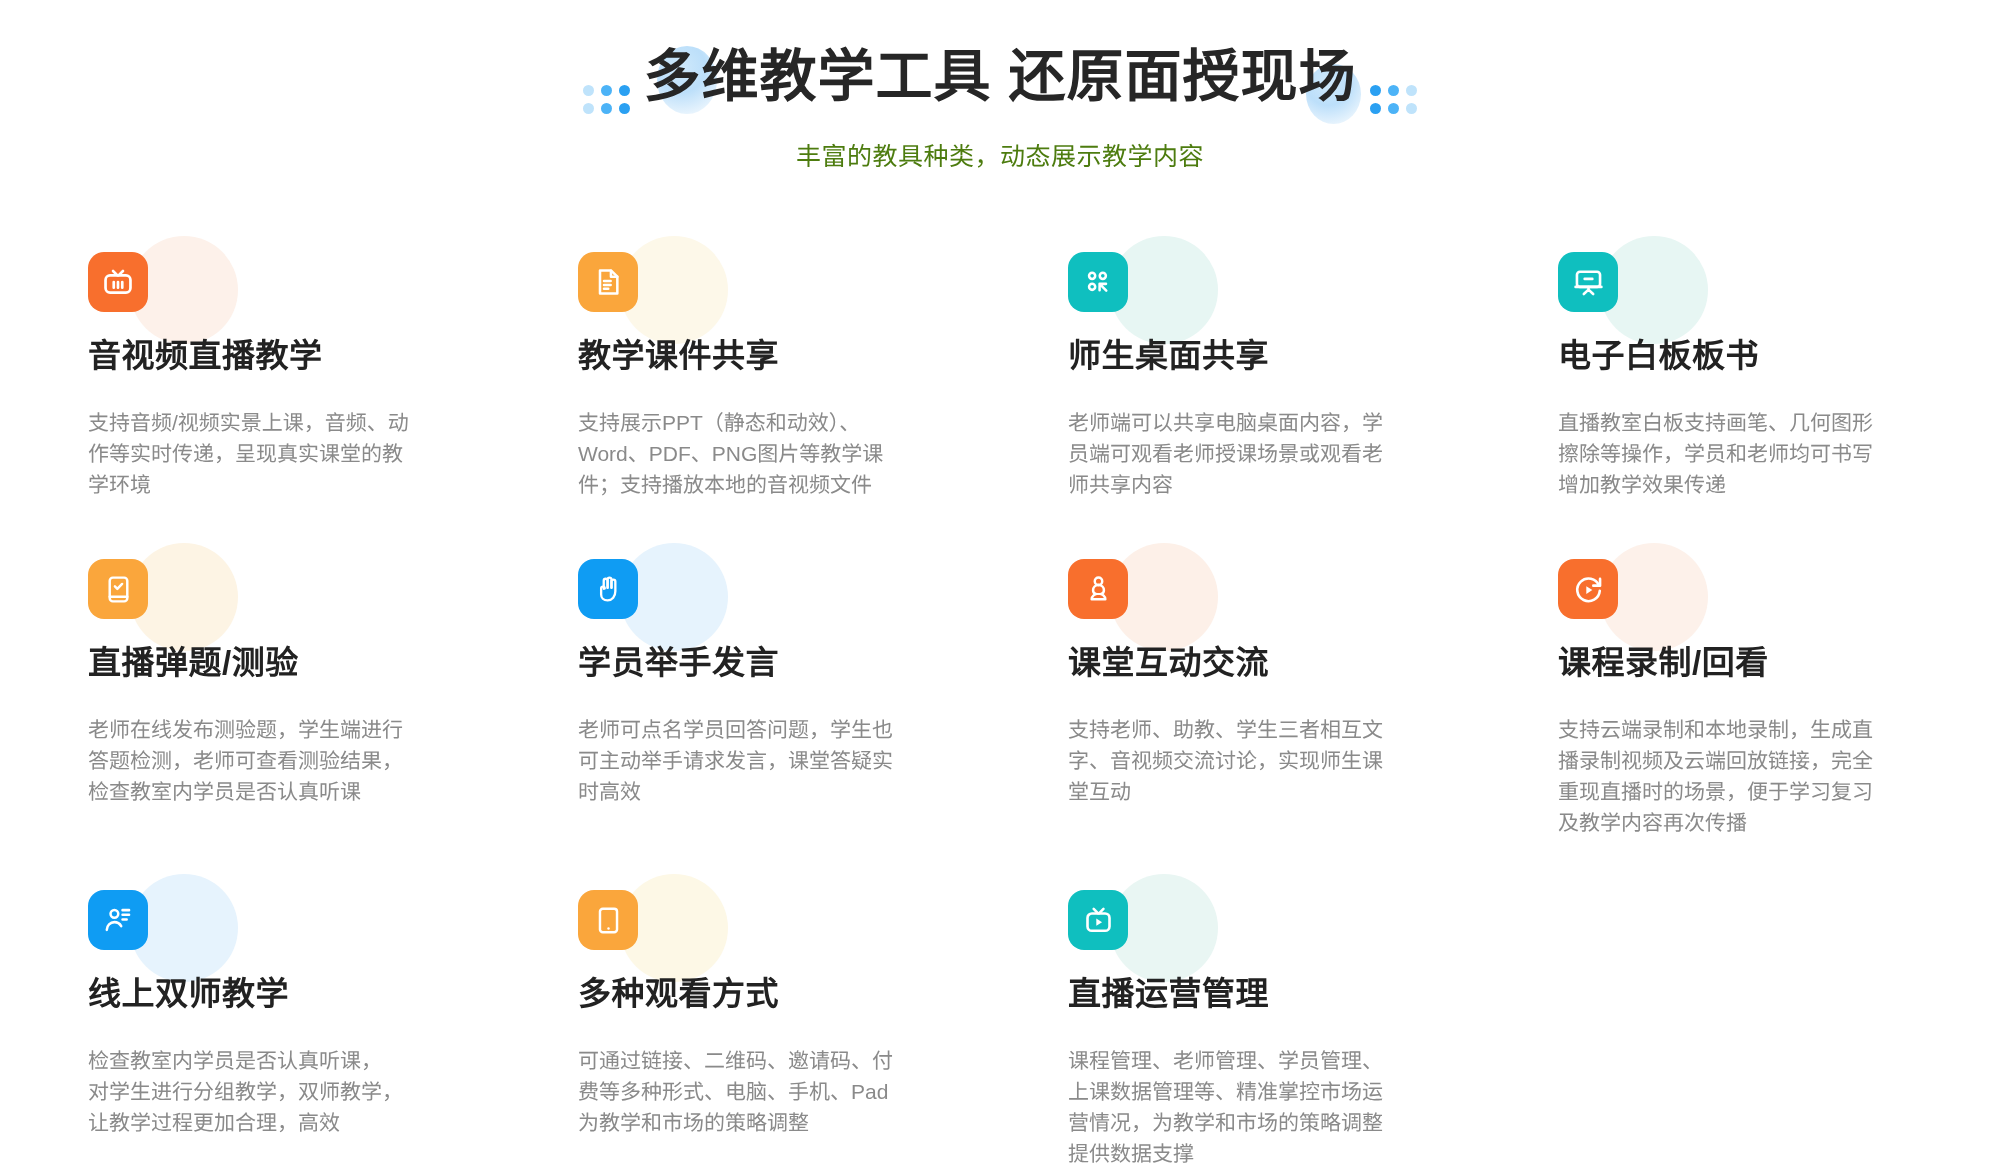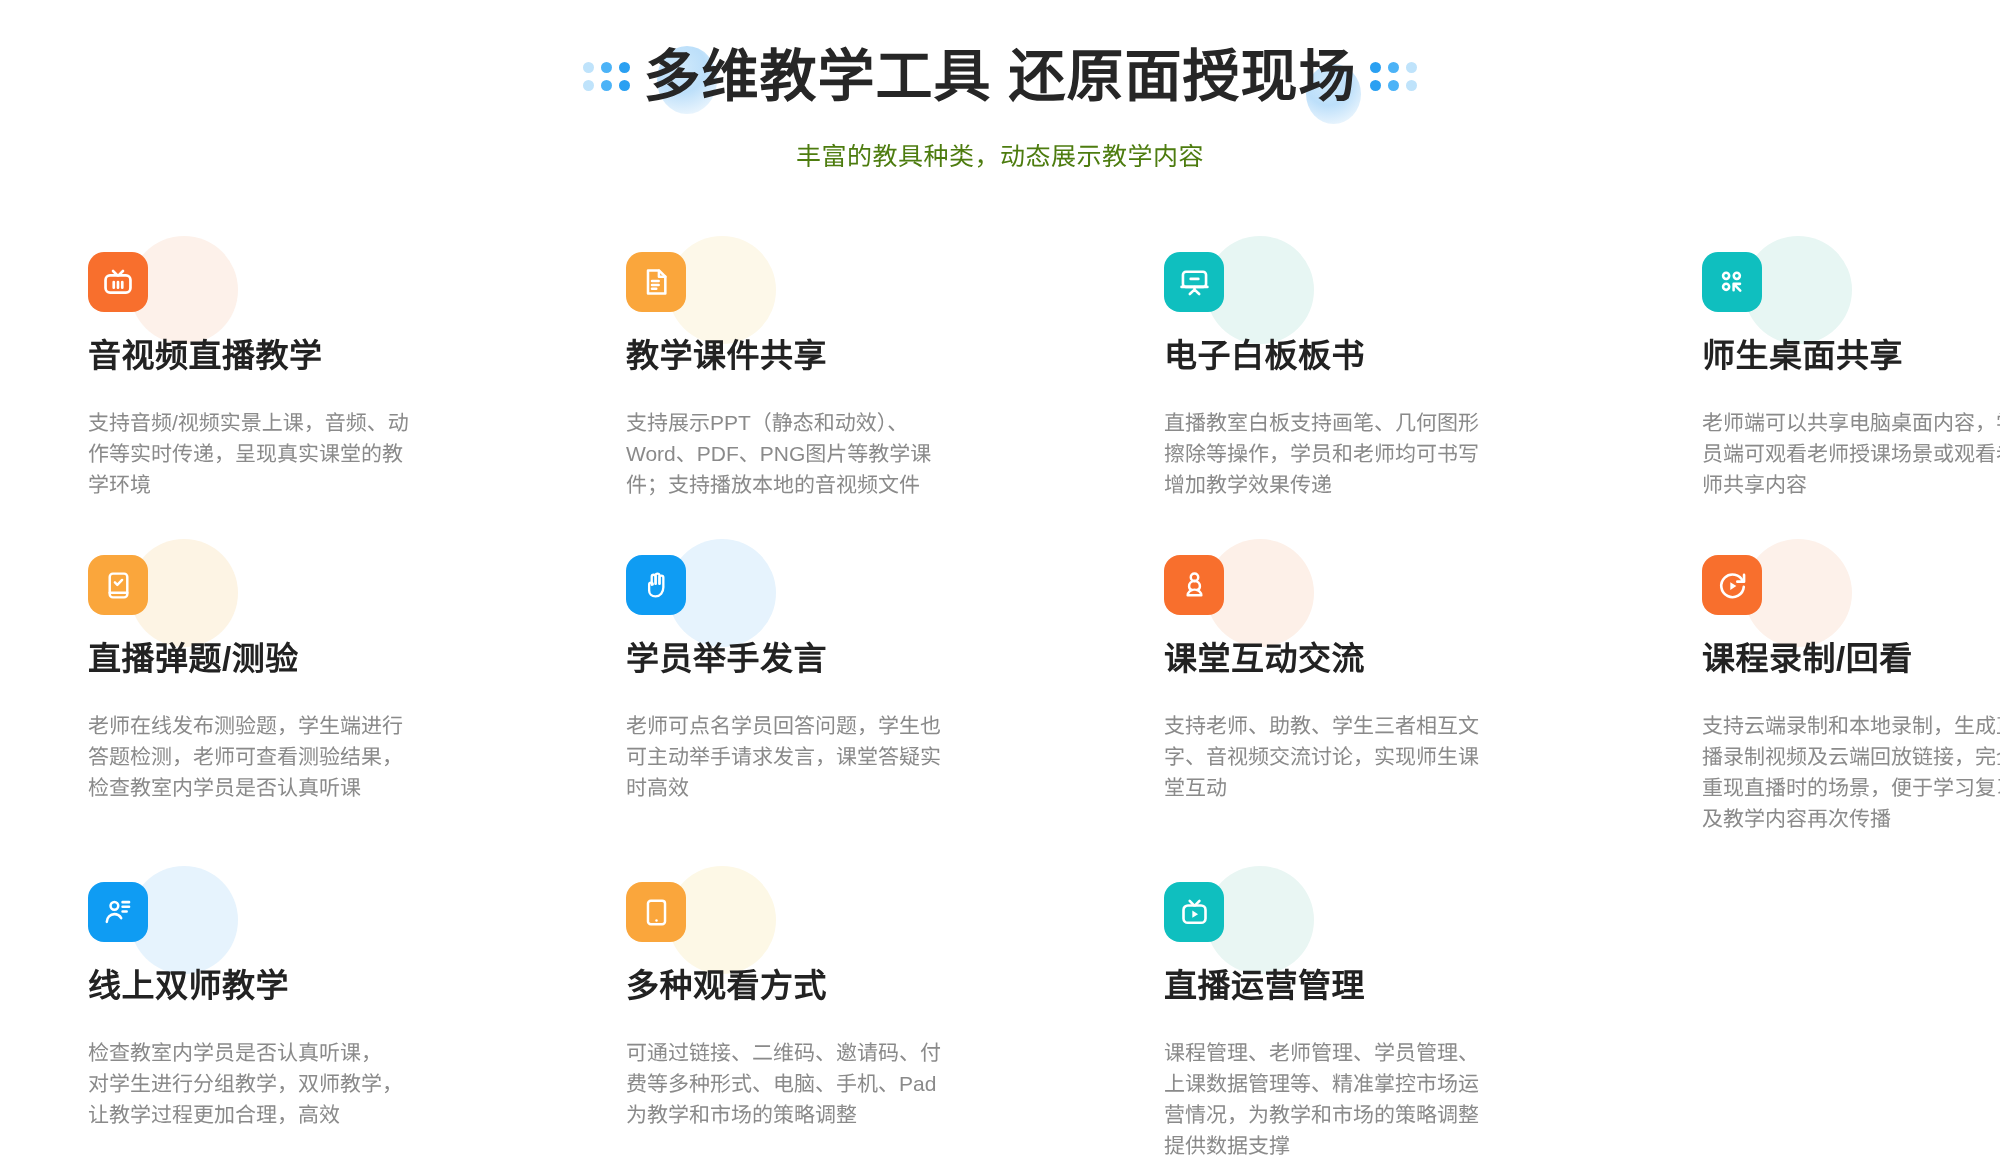--- a/index.html
+++ b/index.html
@@ -24,21 +24,21 @@
   .header {
     position: absolute;
     top: 0; left: 0;
     width: 2000px;
     text-align: center;
   }
 
   .title-row {
     position: relative;
     display: inline-flex;
-    align-items: center;
+    align-items: flex-end;
     justify-content: center;
     margin-top: 38px;
     height: 76px;
   }
 
   .title-text {
     position: relative;
     z-index: 3;
     font-size: 57px;
     line-height: 76px;
@@ -89,21 +89,20 @@
   
   .grid {
     position: absolute;
     left: 88px;
     top: 252px;
     width: 1830px;
     display: grid;
     grid-template-columns: repeat(4, 490px);
     column-gap: 0px;
     row-gap: 52px;
-    gap: 48px;
   }
 
   .cell {
     position: relative;
     width: 430px;
     min-height: 255px;
   }
 
   
   .cell .blob {
@@ -216,47 +215,47 @@
       </div>
       <div class="cell-title">教学课件共享</div>
       <div class="cell-desc">支持展示PPT（静态和动效）、
 Word、PDF、PNG图片等教学课
 件；支持播放本地的音视频文件</div>
     </div>
 
     <div class="cell">
       <span class="blob" style="background:#e7f6f3"></span>
       <div class="icon" style="background:#0fbfbf">
+        <svg width="32" height="32" viewBox="0 0 24 24" fill="none" stroke="#fff" stroke-width="1.9" stroke-linecap="round" stroke-linejoin="round">
+          <circle cx="7.6" cy="7.4" r="2.3"></circle>
+          <circle cx="15.6" cy="7.4" r="2.3"></circle>
+          <circle cx="7.6" cy="15.6" r="2.3"></circle>
+          <path d="M13.2 13.4v4.8M13.2 13.4h4.8M13.2 13.4l5 5"></path>
+        </svg>
+      </div>
+      <div class="cell-title">师生桌面共享</div>
+      <div class="cell-desc">老师端可以共享电脑桌面内容，学
+员端可观看老师授课场景或观看老
+师共享内容</div>
+    </div>
+
+    <div class="cell">
+      <span class="blob" style="background:#e7f6f3"></span>
+      <div class="icon" style="background:#0fbfbf">
         <svg width="33" height="33" viewBox="0 0 24 24" fill="none" stroke="#fff" stroke-width="1.9" stroke-linecap="round" stroke-linejoin="round">
           <rect x="3.6" y="4.2" width="16.8" height="11" rx="2.2"></rect>
           <path d="M9.2 9.4h5.6"></path>
           <path d="M2.6 15.2h18.8"></path>
           <path d="M12 15.4v1.8M12 17.2 8.6 20.4M12 17.2l3.4 3.2"></path>
         </svg>
       </div>
       <div class="cell-title">电子白板板书</div>
       <div class="cell-desc">直播教室白板支持画笔、几何图形
 擦除等操作，学员和老师均可书写
 增加教学效果传递</div>
-    </div>
-
-    <div class="cell">
-      <span class="blob" style="background:#e7f6f3"></span>
-      <div class="icon" style="background:#0fbfbf">
-        <svg width="32" height="32" viewBox="0 0 24 24" fill="none" stroke="#fff" stroke-width="1.9" stroke-linecap="round" stroke-linejoin="round">
-          <circle cx="7.6" cy="7.4" r="2.3"></circle>
-          <circle cx="15.6" cy="7.4" r="2.3"></circle>
-          <circle cx="7.6" cy="15.6" r="2.3"></circle>
-          <path d="M13.2 13.4v4.8M13.2 13.4h4.8M13.2 13.4l5 5"></path>
-        </svg>
-      </div>
-      <div class="cell-title">师生桌面共享</div>
-      <div class="cell-desc">老师端可以共享电脑桌面内容，学
-员端可观看老师授课场景或观看老
-师共享内容</div>
     </div>
 
     <div class="cell">
       <span class="blob" style="background:#fdf4e4"></span>
       <div class="icon" style="background:#faa63c">
         <svg width="31" height="31" viewBox="0 0 24 24" fill="none" stroke="#fff" stroke-width="1.9" stroke-linecap="round" stroke-linejoin="round">
           <rect x="5.2" y="2.8" width="13.6" height="18.4" rx="2.4"></rect>
           <path d="M5.2 17.6h13.6"></path>
           <path d="M9.2 9.6l1.9 1.9 3.7-3.8"></path>
         </svg>

